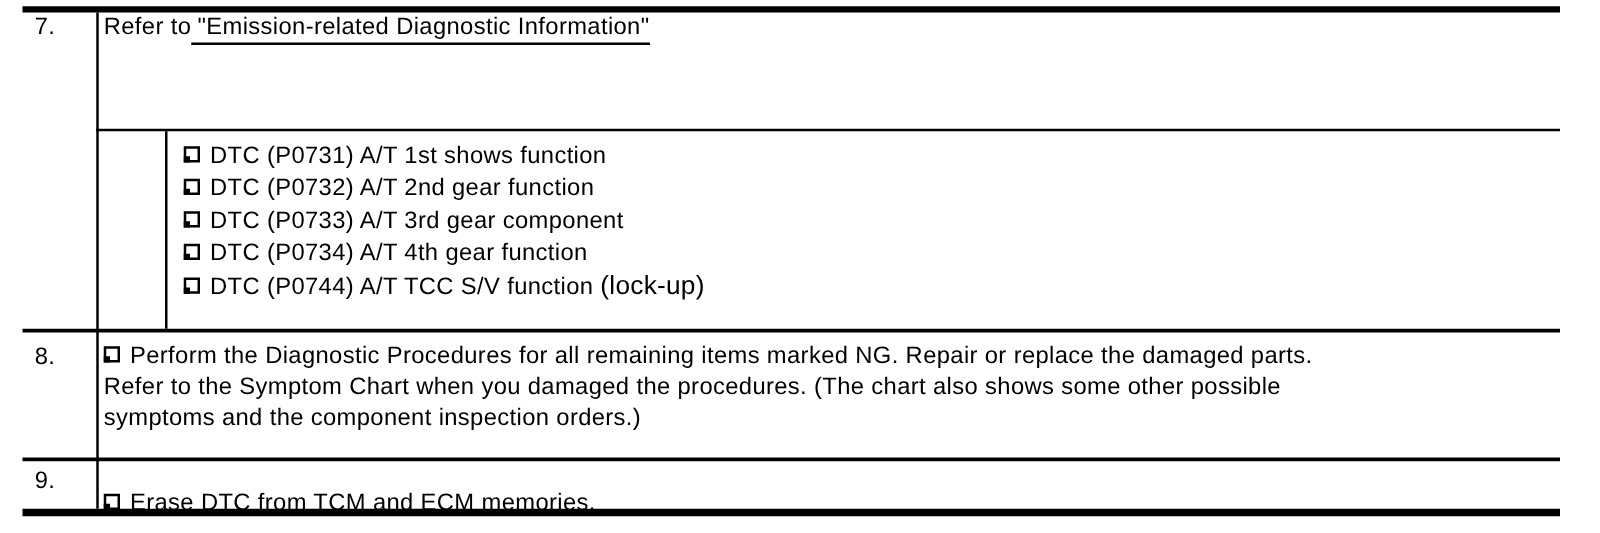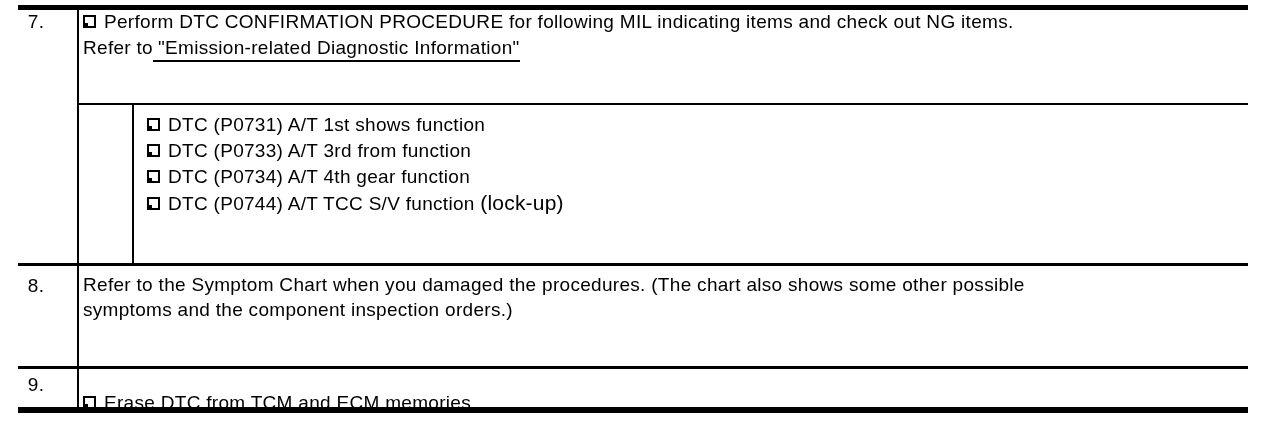--- a/index.html
+++ b/index.html
@@ -94,32 +94,33 @@
   <div class="hrule sep-8-9"></div>
   <div class="hrule rule-bottom"></div>
   <div class="vrule vline-main"></div>
   <div class="vrule vline-sub"></div>
 
   <div class="numcell num-7">7.</div>
   <div class="numcell num-8">8.</div>
   <div class="numcell num-9">9.</div>
 
   <div class="textcell cell-step7">
-    <div class="tline"><span class="cb"></span><span>Perform DTC CONFIRMATION PROCEDURE for following MIL indicating items and check out NG items.</span></div>
     <div class="tline"><span>Refer to</span><a class="doclink">"Emission-related Diagnostic Information"</a></div>
   </div>
 
   <div class="textcell cell-dtclist">
     <div class="tline"><span class="cb"></span><span>DTC (P0731) A/T 1st shows function</span></div>
-    <div class="tline"><span class="cb"></span><span>DTC (P0733) A/T 3rd from function</span></div>
+    <div class="tline"><span class="cb"></span><span>DTC (P0732) A/T 2nd gear function</span></div>
+    <div class="tline"><span class="cb"></span><span>DTC (P0733) A/T 3rd gear component</span></div>
     <div class="tline"><span class="cb"></span><span>DTC (P0734) A/T 4th gear function</span></div>
     <div class="tline"><span class="cb"></span><span>DTC (P0744) A/T TCC S/V function</span> <span class="small">(lock-up)</span></div>
   </div>
 
   <div class="textcell cell-step8">
+    <div class="tline"><span class="cb"></span><span>Perform the Diagnostic Procedures for all remaining items marked NG. Repair or replace the damaged parts.</span></div>
     <div class="tline">Refer to the Symptom Chart when you damaged the procedures. (The chart also shows some other possible</div>
     <div class="tline">symptoms and the component inspection orders.)</div>
   </div>
 
   <div class="textcell cell-step9">
     <div class="tline"><span class="cb"></span><span>Erase DTC from TCM and ECM memories.</span></div>
   </div>
 
 </div>
 

